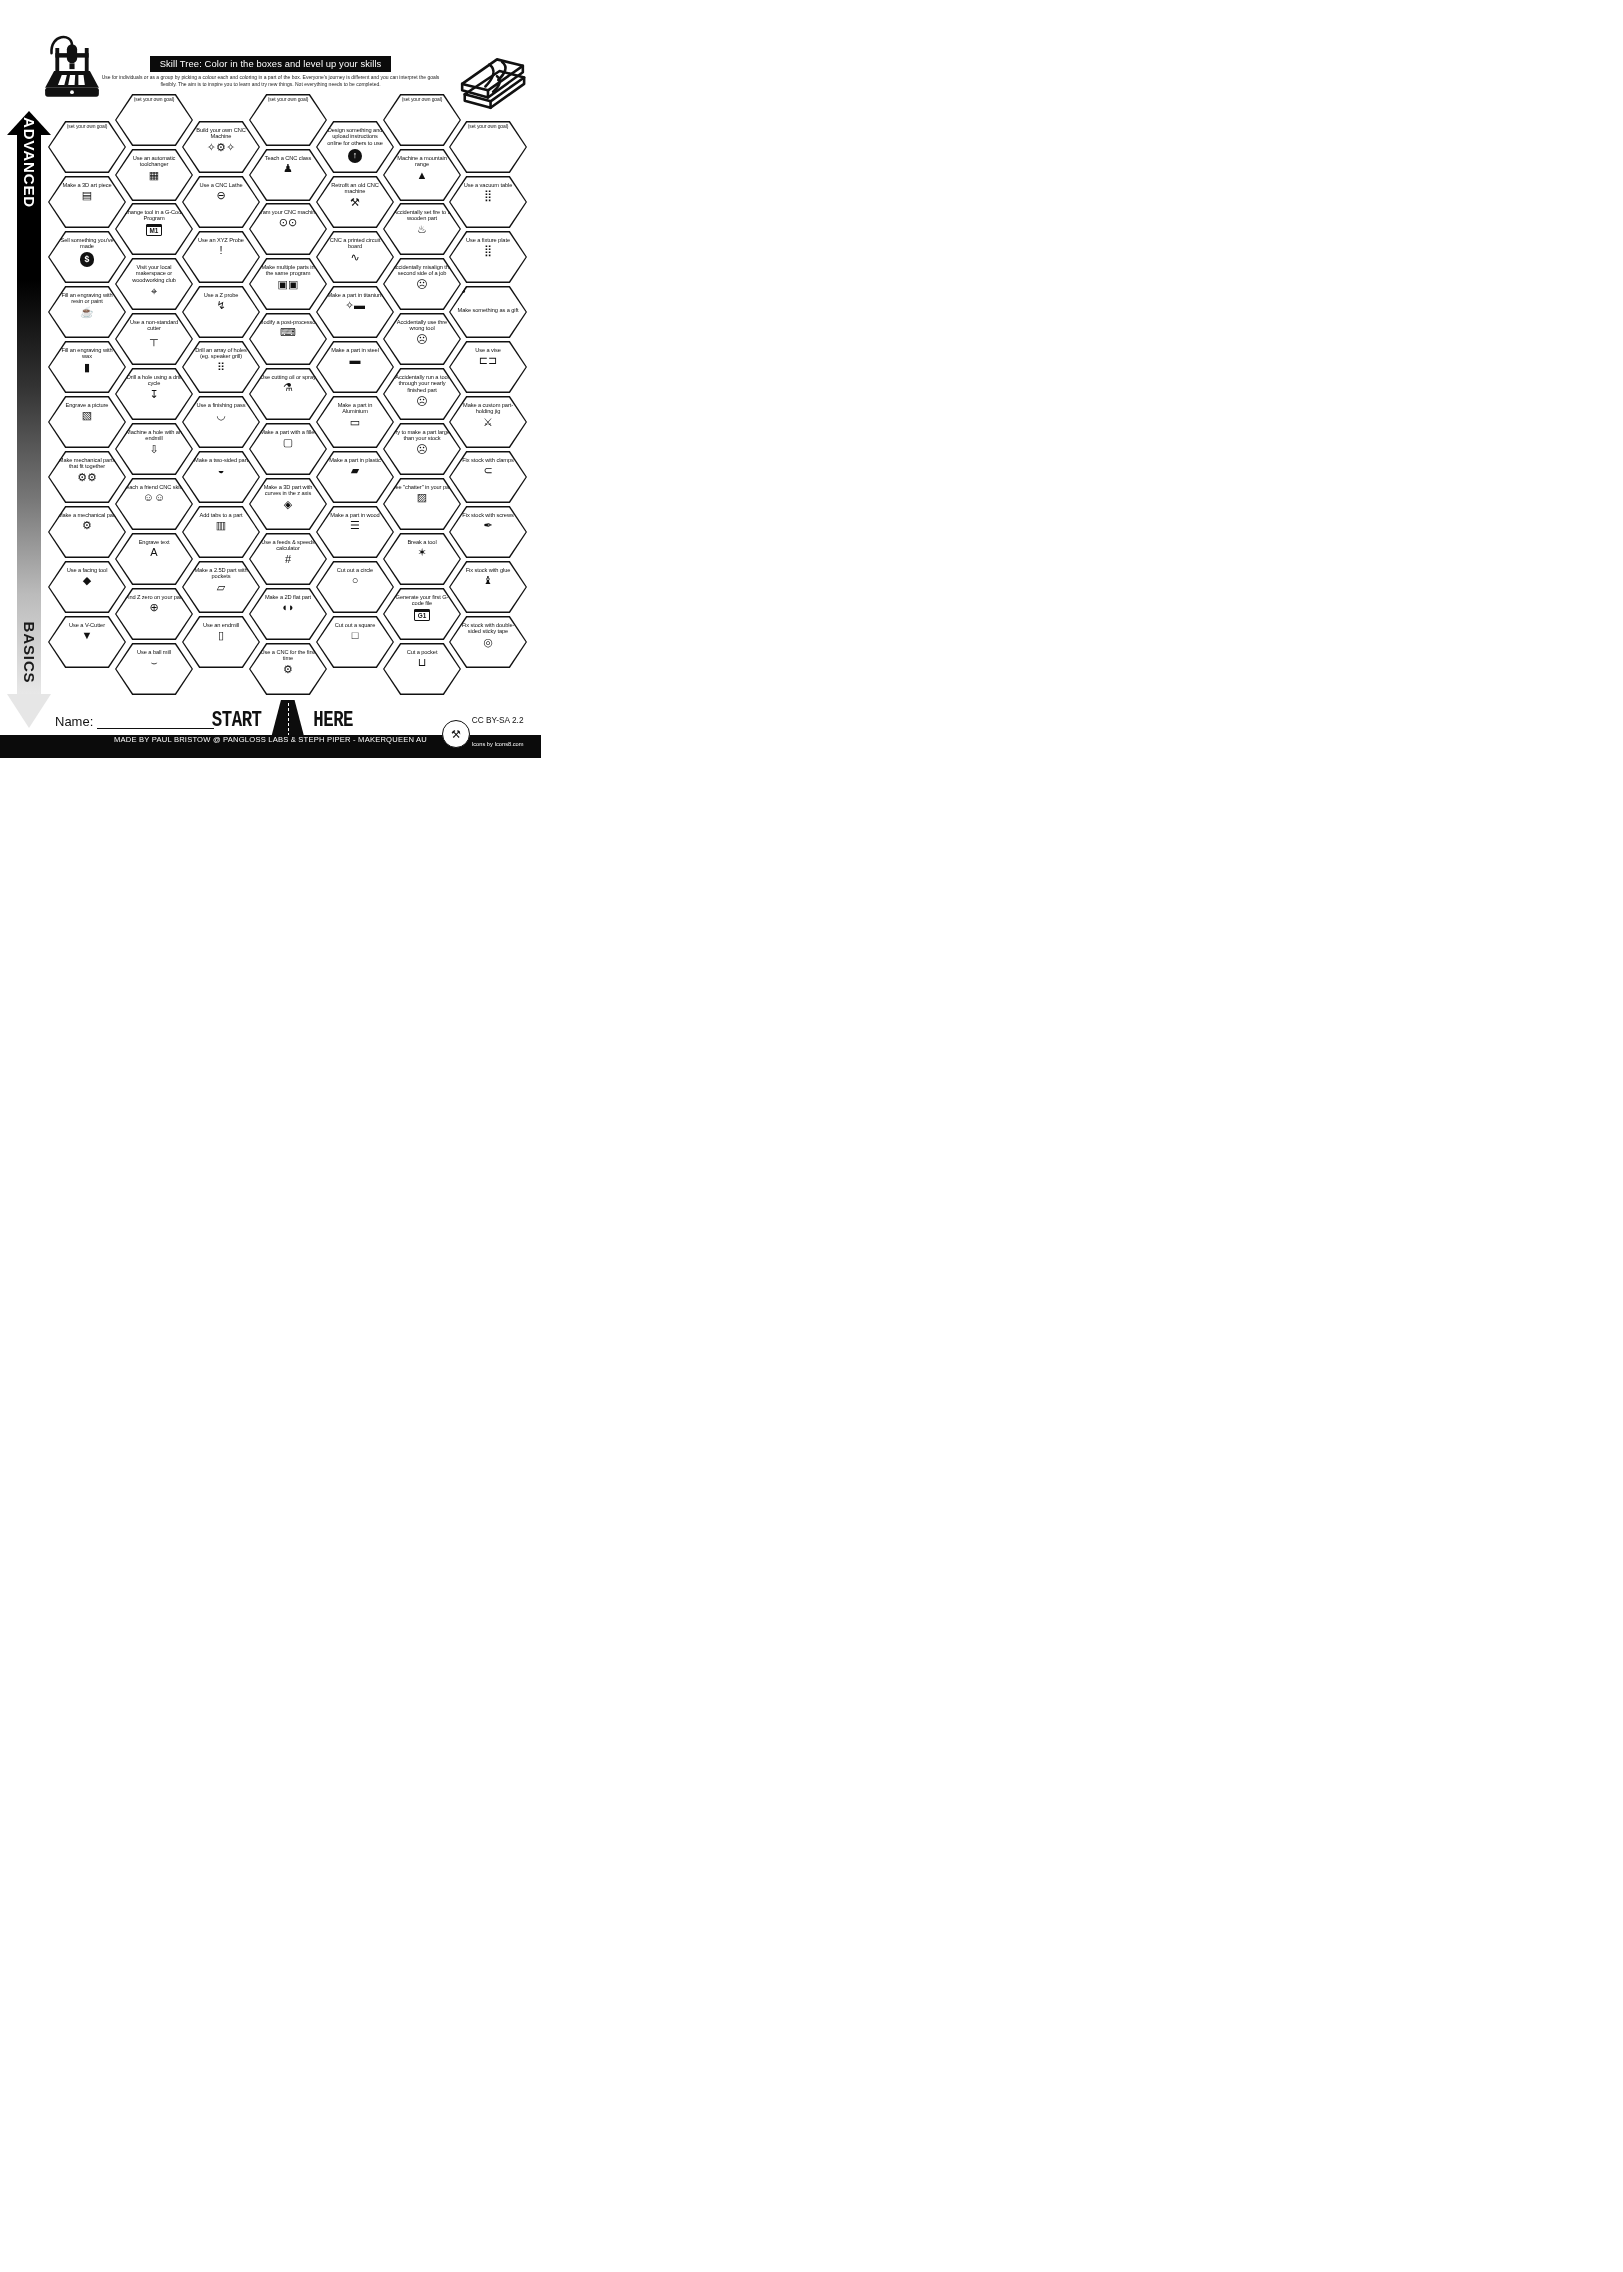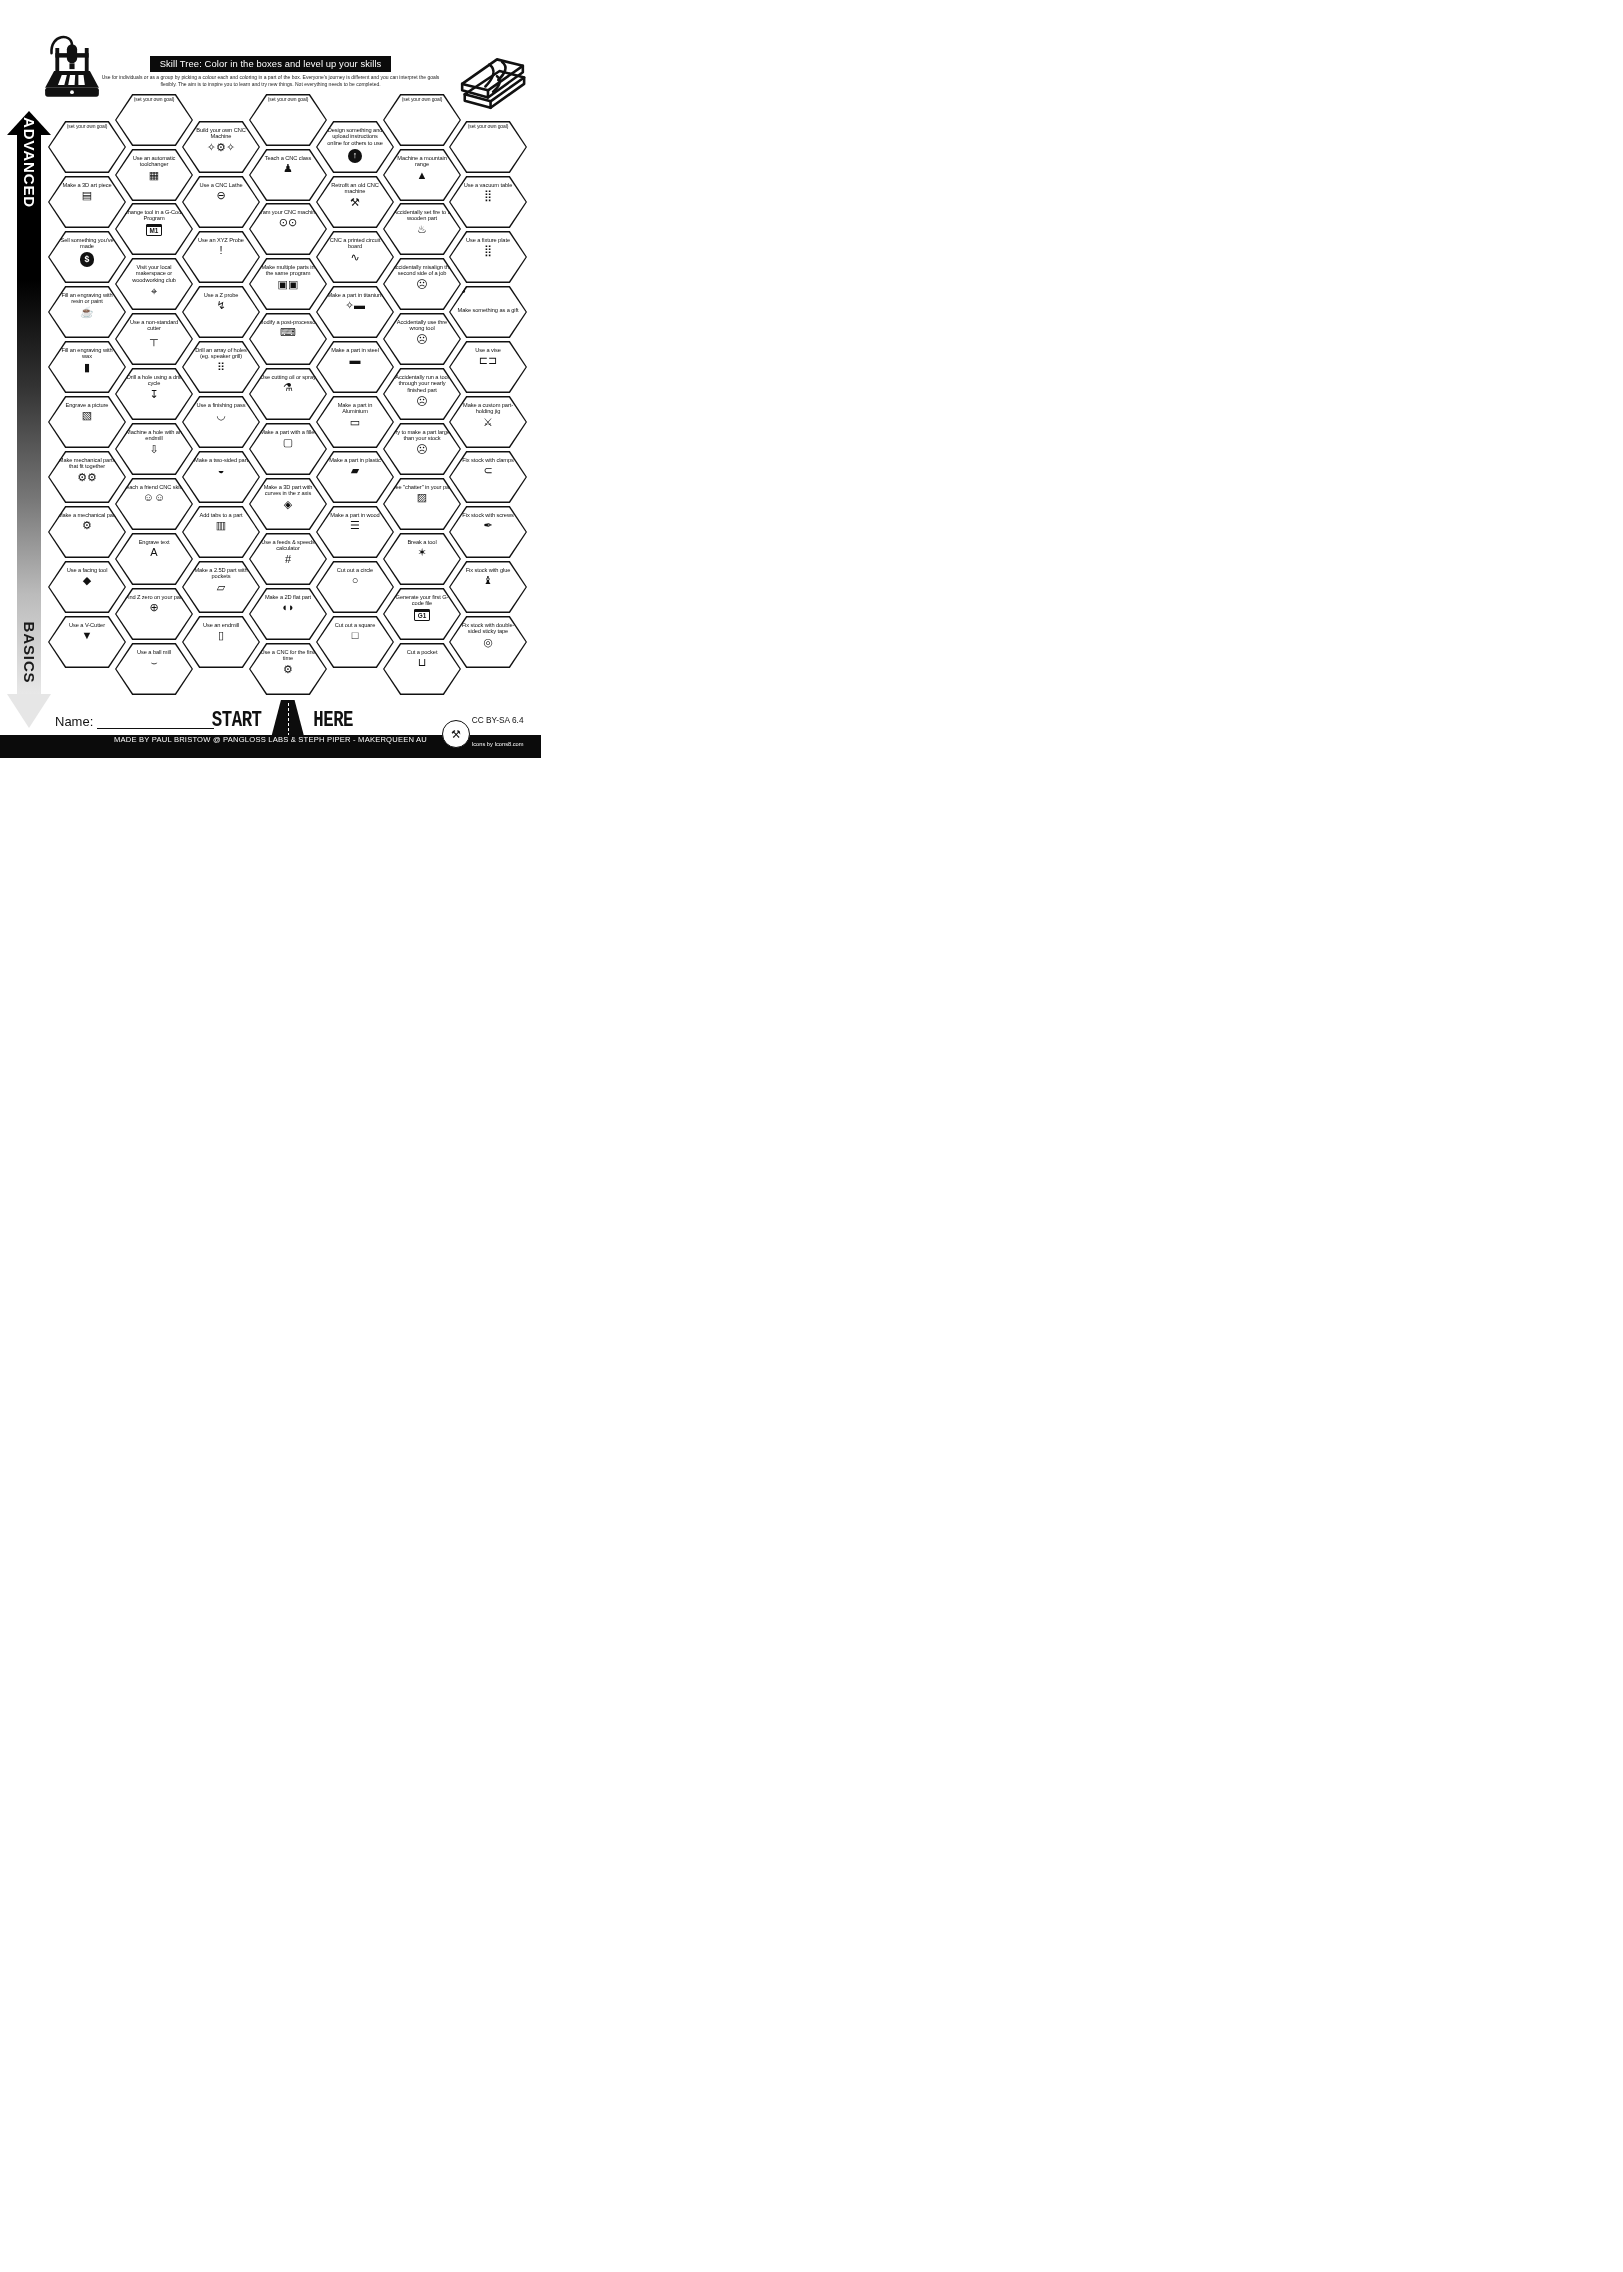--- a/index.html
+++ b/index.html
@@ -624,21 +624,21 @@
         <div class="road-line"></div>
       </div>
     <span class="start-word">HERE</span>
   </div>
 
   <div class="name-row">
     <span class="name-label">Name:</span>
     <span class="name-line"></span>
   </div>
 
-  <div class="license">CC BY-SA 6.4</div>
+  <div class="license">CC BY-SA 2.2</div>
   <div class="maker-logo">
     <span>⚒</span>
   </div>
   <div class="footer-bar">
     <span>MADE BY PAUL BRISTOW @ PANGLOSS LABS &amp; STEPH PIPER  -  MAKERQUEEN AU</span>
   </div>
   <div class="icons-credit">Icons by Icons8.com</div>
 
 </div>
 

